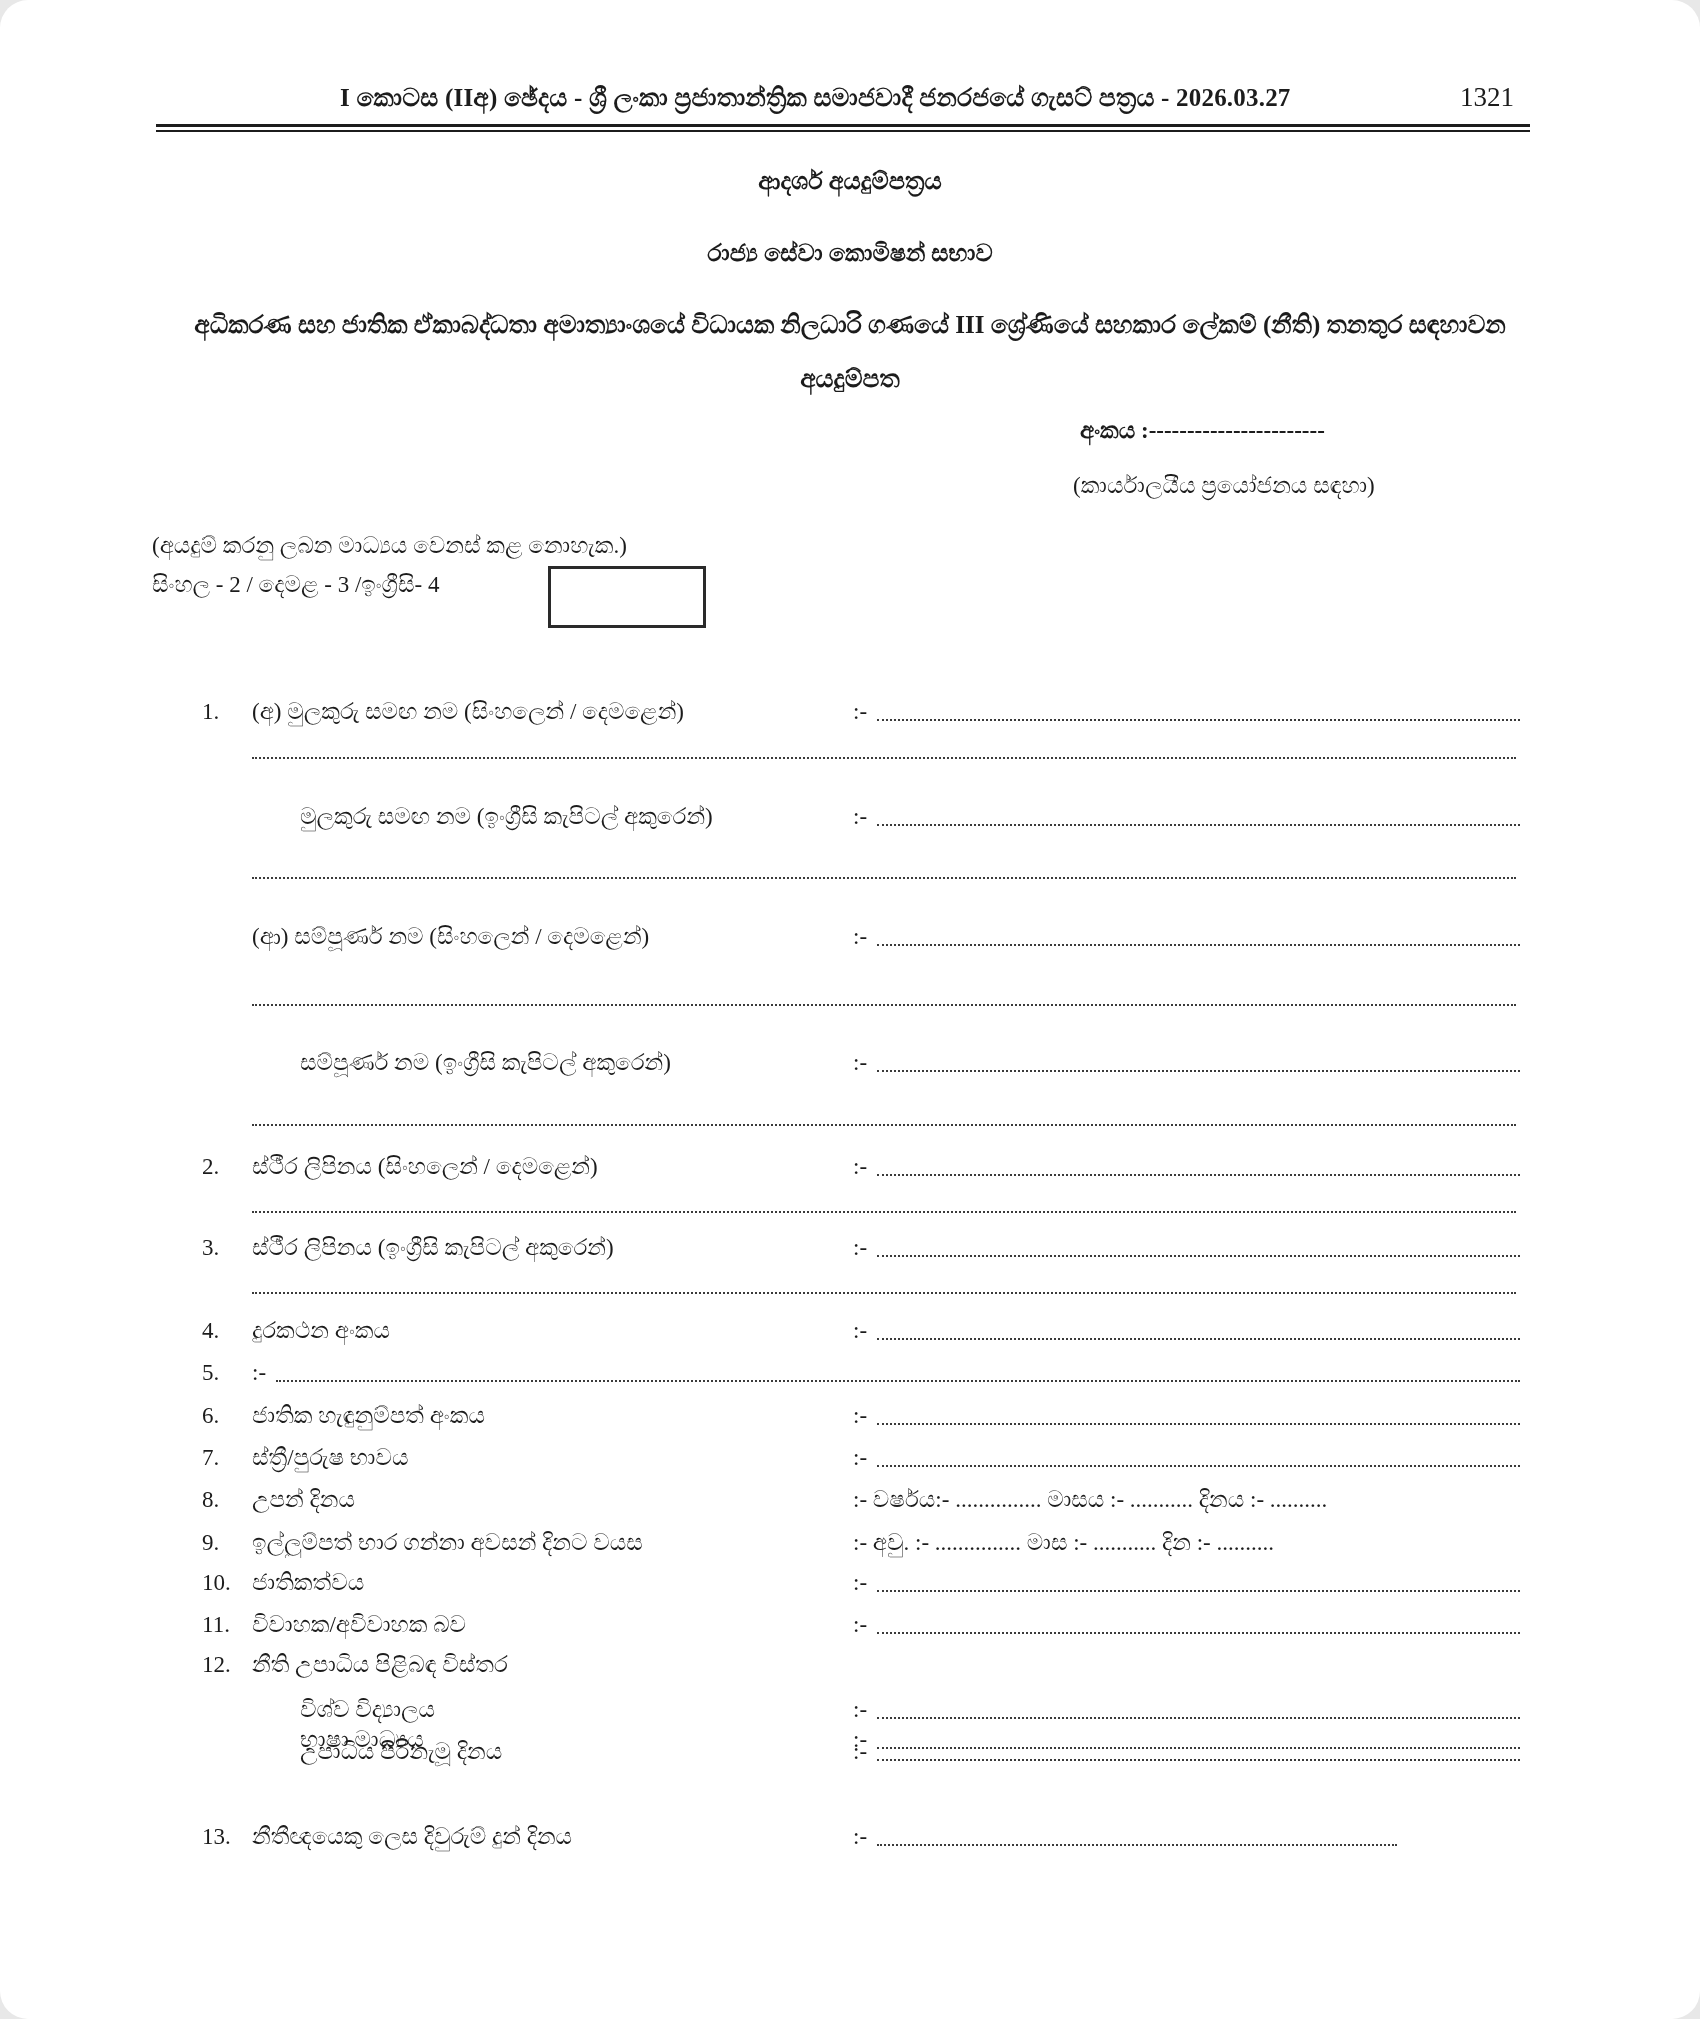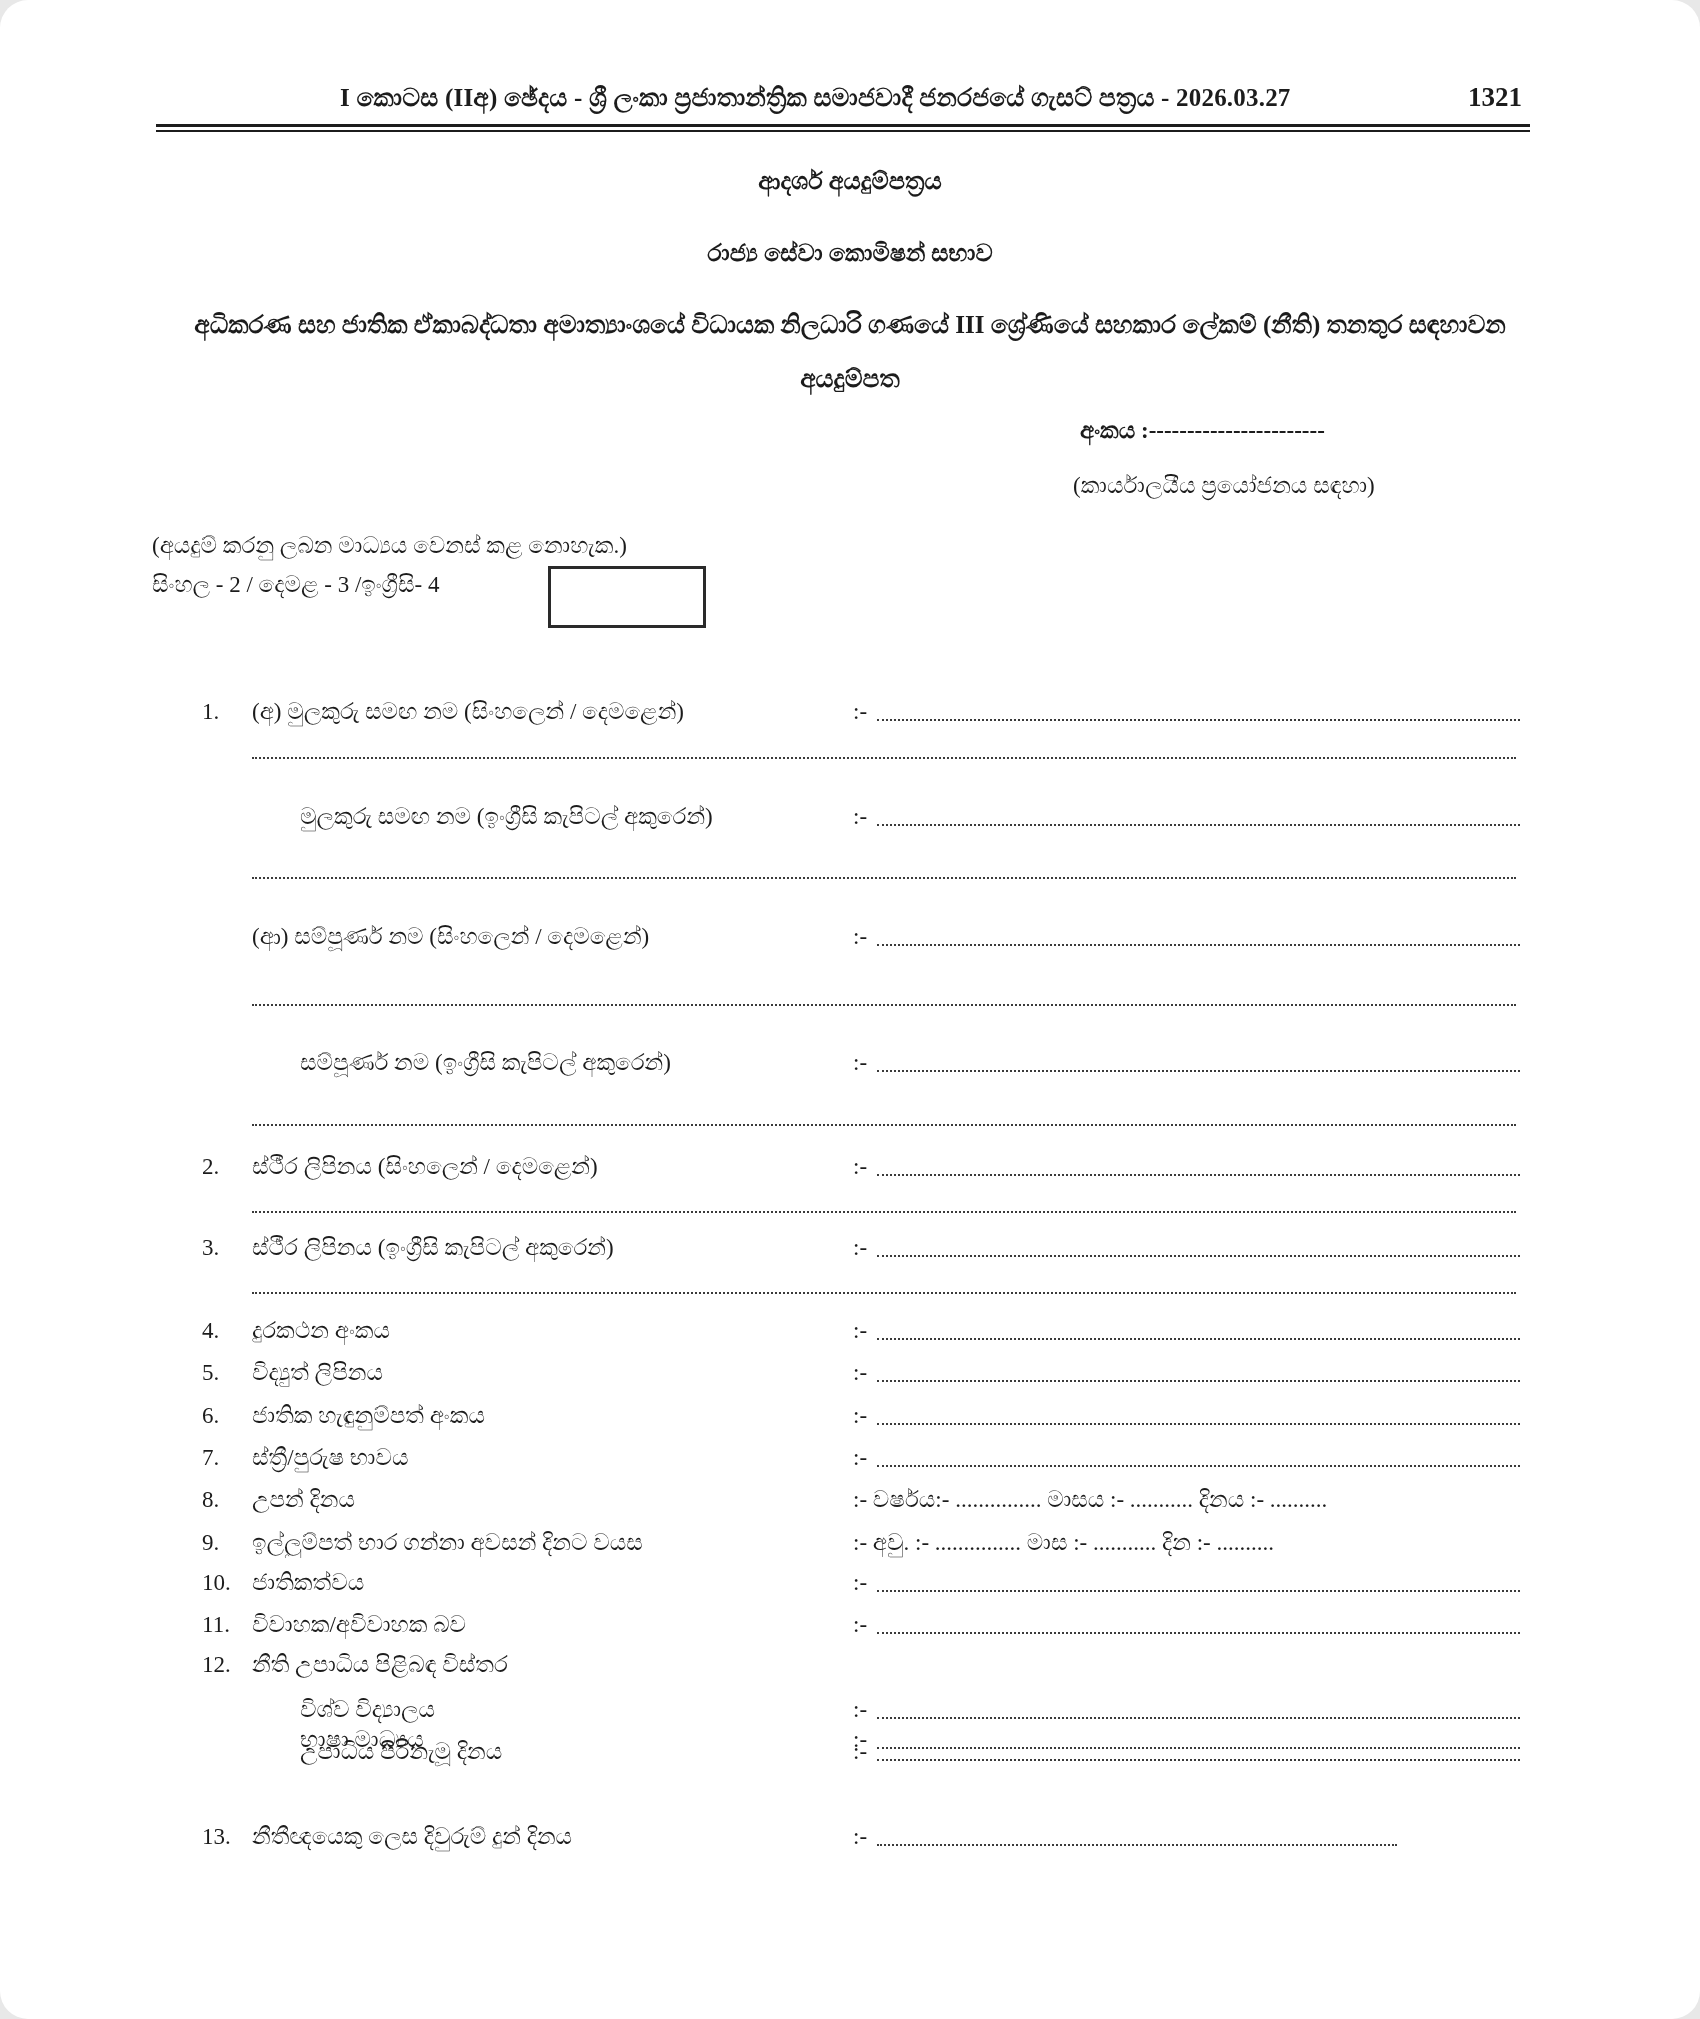--- a/index.html
+++ b/index.html
@@ -14,21 +14,21 @@
     border-radius:28px;
   }
   
   .masthead{
     position:absolute;top:84px;left:340px;width:1015px;
     font-size:25px;font-weight:bold;letter-spacing:0.2px;
     white-space:nowrap;
   }
   .pageno{
     position:absolute;top:82px;left:1460px;width:70px;
-    font-size:27px;font-weight:bold;text-align:center;
+    font-size:27px;font-weight:normal;text-align:left;
   }
   .rule{
     position:absolute;top:124px;left:156px;width:1374px;height:3px;
     border-top:3px solid #1c1c1c;border-bottom:2px solid #1c1c1c;
   }
   
   .cwrap{position:absolute;left:155px;width:1390px;text-align:center;font-weight:bold;}
   .t1{top:168px;font-size:24px;}
   .t2{top:240px;font-size:24px;}
   .t3{top:310px;font-size:25px;line-height:1.2;}
@@ -143,21 +143,20 @@
   <div class="row" style="top:1316px">
     <span class="num">4.</span>
     <span class="lbl">දුරකථන අංකය</span>
     <span class="val">
         <span class="colon">:-</span>
         <span class="leader"></span>
       </span>
   </div>
   <div class="row" style="top:1358px">
     <span class="num">5.</span>
-    <span class="lbl">විද්‍යුත් ලිපිනය</span>
     <span class="val">
         <span class="colon">:-</span>
         <span class="leader"></span>
       </span>
   </div>
   <div class="row" style="top:1401px">
     <span class="num">6.</span>
     <span class="lbl">ජාතික හැඳුනුම්පත් අංකය</span>
     <span class="val">
         <span class="colon">:-</span>

